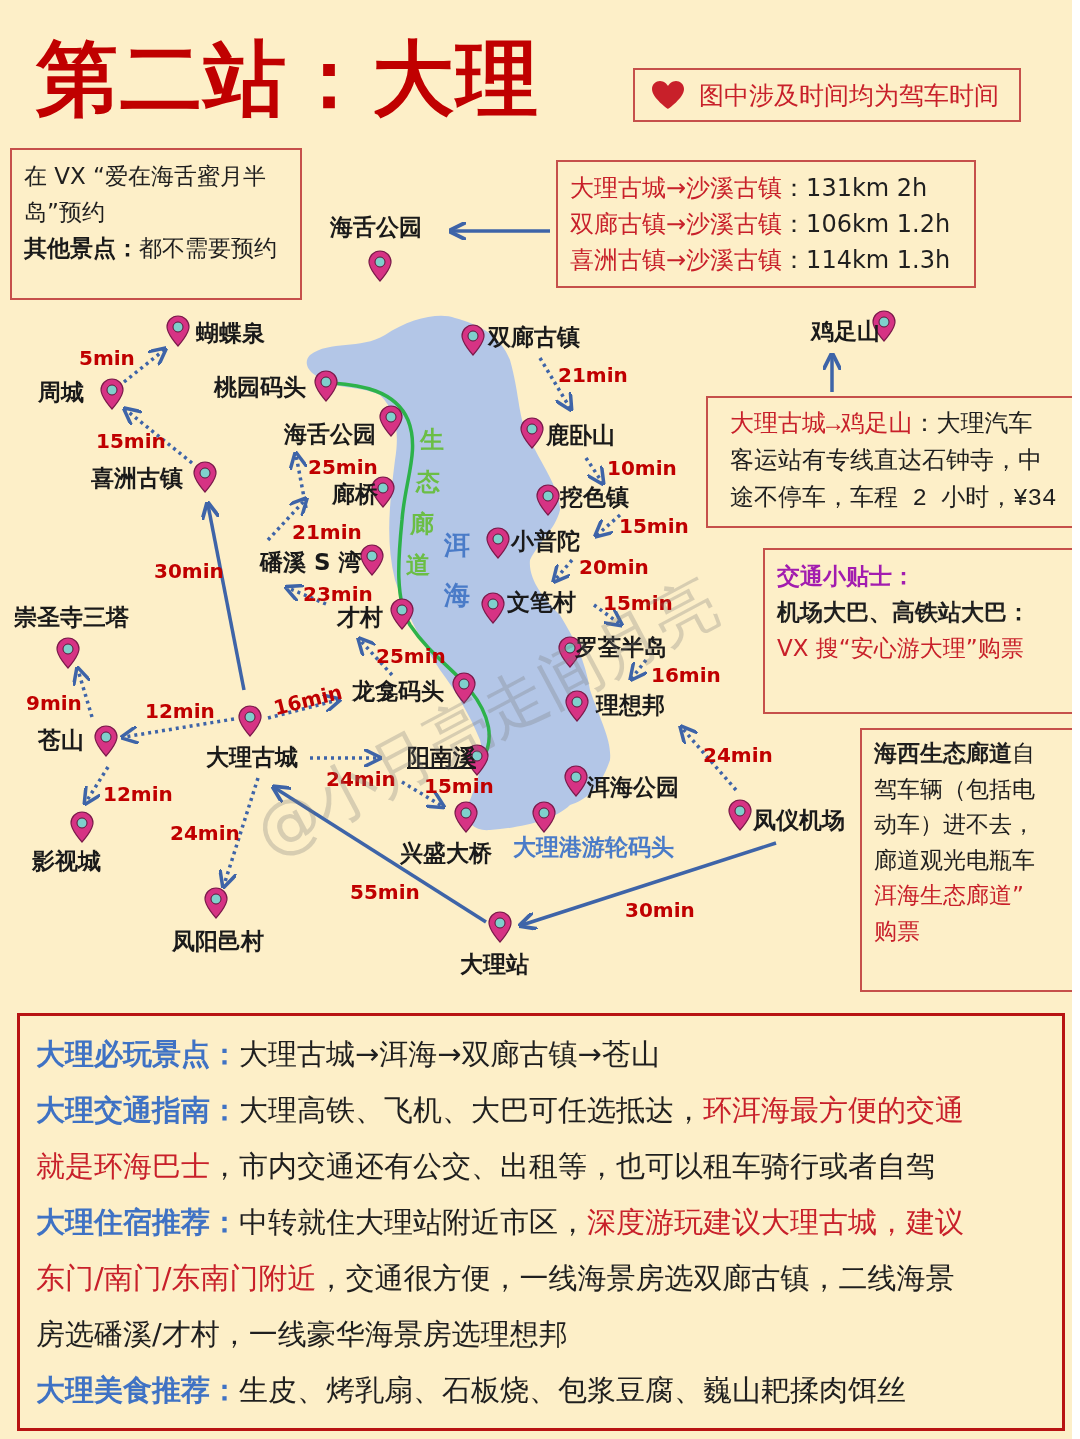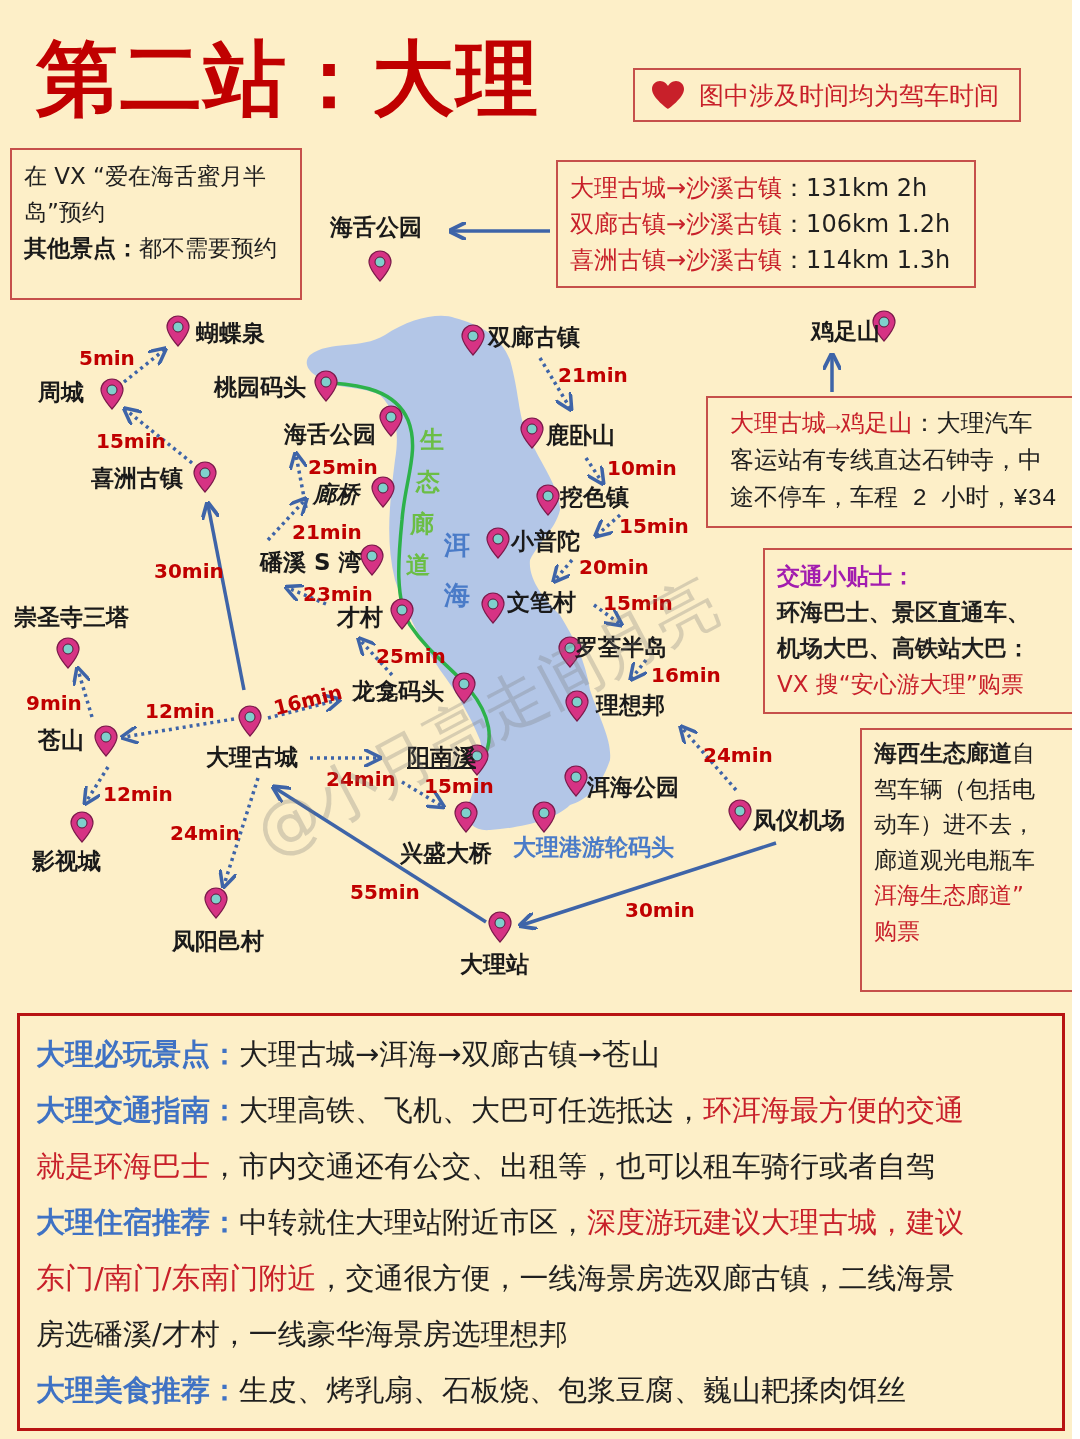--- a/index.html
+++ b/index.html
@@ -137,21 +137,20 @@
   </div>
 
   <div class="abs box jizu">
     <div><span class="red">大理古城→鸡足山</span><span>：大理汽车</span></div>
     <div>客运站有专线直达石钟寺，中</div>
     <div>途不停车，车程 2 小时，¥34</div>
   </div>
 
   <div class="abs box traffic">
     <div class="head">交通小贴士：</div>
-    <div class="bold">环海巴士、景区直通车、</div>
     <div class="bold">机场大巴、高铁站大巴：</div>
     <div class="red">VX 搜“安心游大理”购票</div>
   </div>
 
   <div class="abs box haixi">
     <div><b>海西生态廊道</b><span>自</span></div>
     <div>驾车辆（包括电</div>
     <div>动车）进不去，</div>
     <div>廊道观光电瓶车</div>
     <div class="red">洱海生态廊道”</div>
@@ -164,21 +163,21 @@
   <div class="abs eco-label" style="left:416px;top:470px;">态</div>
   <div class="abs eco-label" style="left:410px;top:512px;">廊</div>
   <div class="abs eco-label" style="left:406px;top:553px;">道</div>
 
   <div class="abs place" style="left:330px;top:216px;">海舌公园</div>
   <div class="abs place" style="left:196px;top:322px;">蝴蝶泉</div>
   <div class="abs place" style="left:38px;top:381px;">周城</div>
   <div class="abs place" style="left:214px;top:376px;">桃园码头</div>
   <div class="abs place" style="left:284px;top:423px;">海舌公园</div>
   <div class="abs place" style="left:91px;top:467px;">喜洲古镇</div>
-  <div class="abs place" style="left:313px;top:483px;font-style:italic;">廊桥</div>
+  <div class="abs place" style="left:332px;top:483px;">廊桥</div>
   <div class="abs place" style="left:260px;top:551px;">磻溪 S 湾</div>
   <div class="abs place" style="left:337px;top:606px;">才村</div>
   <div class="abs place" style="left:14px;top:606px;">崇圣寺三塔</div>
   <div class="abs place" style="left:38px;top:729px;">苍山</div>
   <div class="abs place" style="left:32px;top:850px;">影视城</div>
   <div class="abs place" style="left:206px;top:746px;">大理古城</div>
   <div class="abs place" style="left:352px;top:680px;">龙龛码头</div>
   <div class="abs place" style="left:407px;top:746px;text-decoration:underline;">阳南溪</div>
   <div class="abs place" style="left:400px;top:842px;">兴盛大桥</div>
   <div class="abs place" style="left:172px;top:930px;">凤阳邑村</div>

